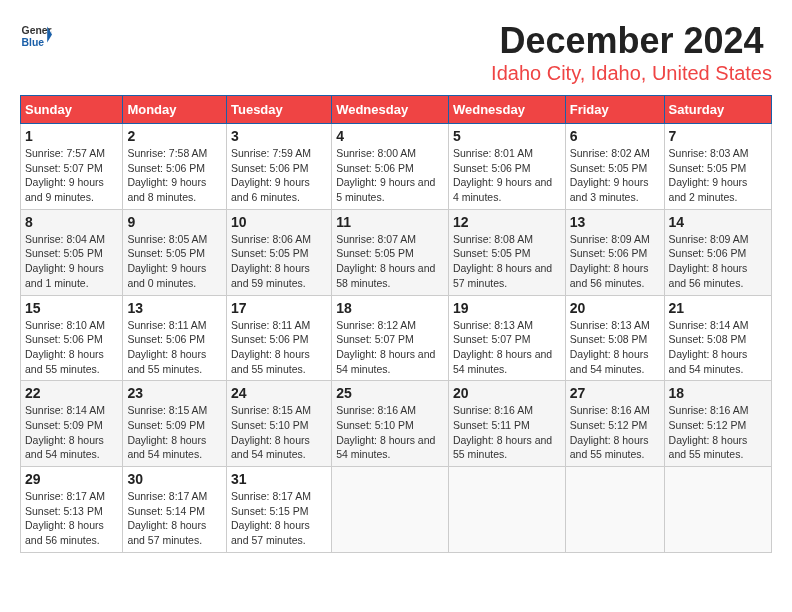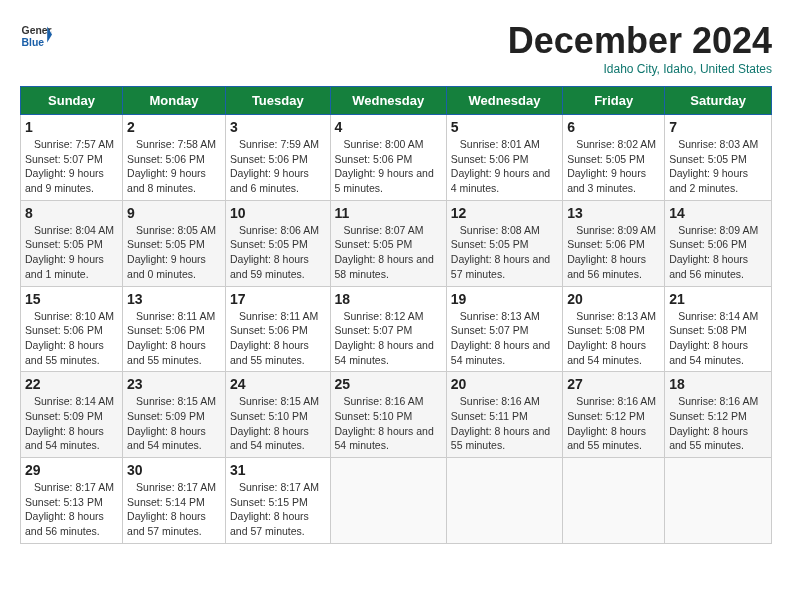--- a/index.html
+++ b/index.html
@@ -28,33 +28,33 @@
     .title-area {
       text-align: right;
     }
     .main-title {
       font-size: 36px;
       font-weight: bold;
       color: #222;
       text-align: center;
     }
     .subtitle {
-      font-size: 12px;
-      color: #0f766e;
+      font-size: 20px;
+      color: #ef4444;
     }
     table {
       width: 100%;
       border-collapse: collapse;
       font-size: 11px;
     }
     thead tr th {
-      background-color: #15803d;
+      background-color: #ef4444;
       color: #fff;
       padding: 6px 4px;
-      text-align: center;
+      text-align: left;
       font-size: 13px;
       font-weight: bold;
       border: 1px solid #1a5fa8;
     }
     tbody tr td {
       border: 1px solid #ccc;
       padding: 4px 4px;
       vertical-align: top;
       background: #fff;
       min-height: 80px;
@@ -66,21 +66,20 @@
       font-size: 14px;
       font-weight: bold;
       color: #222;
       display: block;
       margin-bottom: 2px;
     }
     .day-info {
       font-size: 10.5px;
       color: #333;
       line-height: 1.4;
-      margin-left: 9px;
     }
     .empty-cell {
       background: #f9f9f9;
     }
   </style>
 </head>
 <body>
 
 <div class="header-area">
   <div class="logo">

